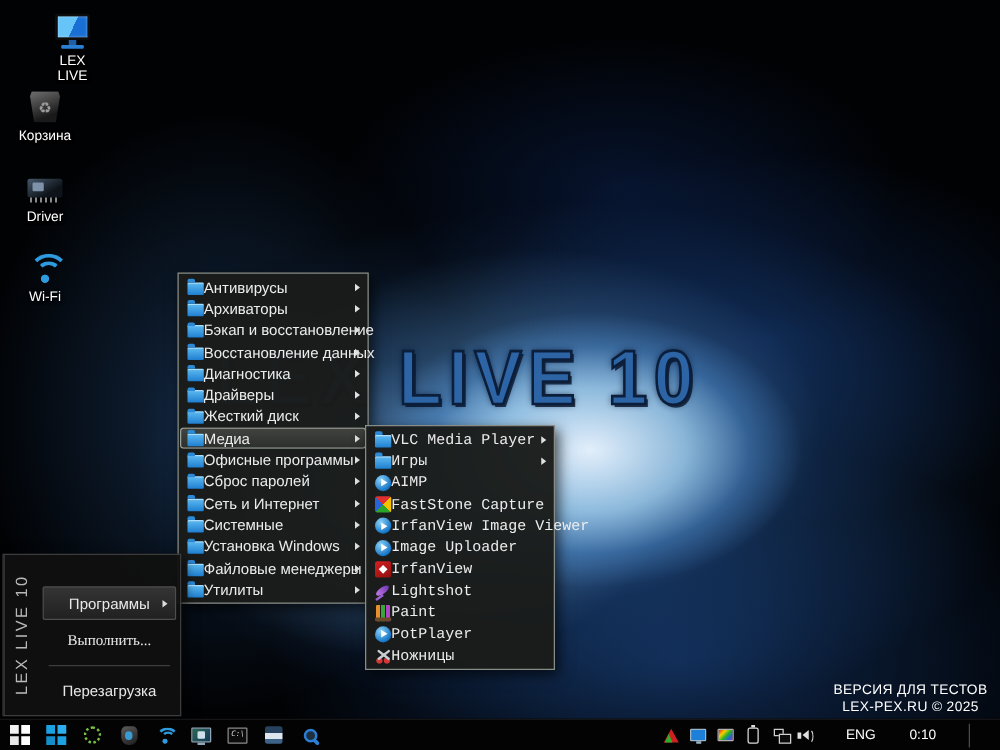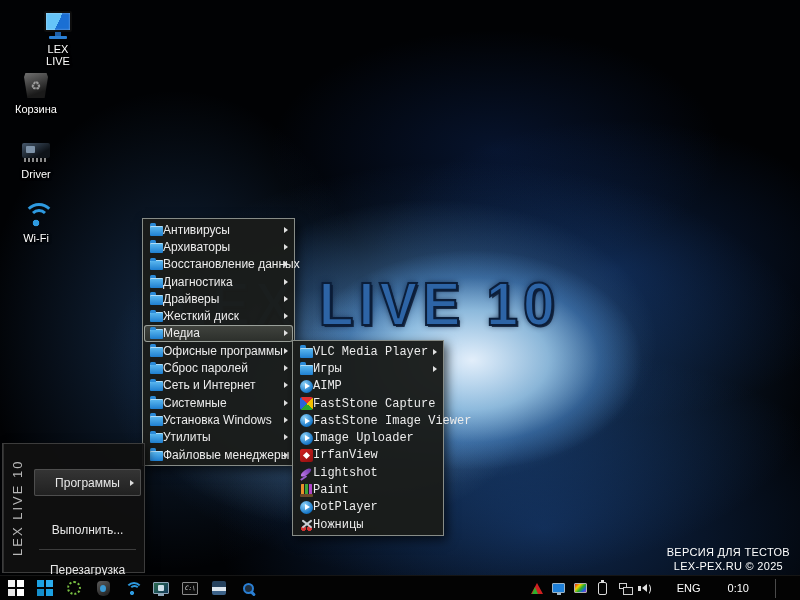--- a/index.html
+++ b/index.html
@@ -106,21 +106,21 @@
     background:rgba(16,16,16,0.94); border:1px solid #3c3c3c; box-shadow:3px 3px 9px rgba(0,0,0,0.6); }
   .start-side { position:absolute; left:0; top:0; bottom:0; width:27px; border-right:1px solid #2f2f2f;
     writing-mode:vertical-rl; transform:rotate(180deg); display:flex; align-items:center; justify-content:center;
     color:#b8b8b8; font-size:13px; letter-spacing:2px; }
   .start-items { margin-left:28px; padding:5px 3px 3px 3px; display:flex; flex-direction:column; }
   .sm-item { position:relative; height:27px; display:flex; align-items:center; justify-content:center;
     color:#e8e8e8; font-size:12px; cursor:default; }
   .sm-item.hl { background:linear-gradient(#353535,#202020); box-shadow:inset 0 0 0 1px #4e4e4e; border-radius:2px;margin-top:20px; }
   .sm-item.has-sub::after { content:""; position:absolute; right:7px; top:50%; transform:translateY(-50%);
     border-left:4px solid #ddd; border-top:3.5px solid rgba(0,0,0,0); border-bottom:3.5px solid rgba(0,0,0,0); }
-  .sm-item + .sm-item { margin-top:20px; }
+  .sm-item + .sm-item { margin-top:3px;font-family:Liberation Serif, serif; }
   .menu-sep { height:1px; background:#3d3d3d; margin:6px 5px; }
 
   
   .version-note { position:absolute; right:10px; top:545px; z-index:5; text-align:center;
     color:#fff; font-size:11px; line-height:14px; letter-spacing:0.3px; }
 
   
   .taskbar { position:absolute; left:0; bottom:0; width:800px; height:25px; z-index:20;
     background:#030303; border-top:1px solid #151515; display:flex; align-items:center; }
   .tb-left { display:flex; align-items:center; gap:11px; padding-left:7px; }
@@ -216,20 +216,24 @@
       <div class="menu-item has-sub">
         <span class="mi-icon" data-icon="folder"></span>
         <span>Антивирусы</span>
       </div>
 
       <div class="menu-item has-sub">
         <span class="mi-icon" data-icon="folder"></span>
         <span>Архиваторы</span>
       </div>
 
+      <div class="menu-item has-sub">
+        <span class="mi-icon" data-icon="folder"></span>
+        <span>Бэкап и восстановление</span>
+      </div>
 
       <div class="menu-item has-sub">
         <span class="mi-icon" data-icon="folder"></span>
         <span>Восстановление данных</span>
       </div>
 
       <div class="menu-item has-sub">
         <span class="mi-icon" data-icon="folder"></span>
         <span>Диагностика</span>
       </div>
@@ -269,26 +273,26 @@
         <span>Системные</span>
       </div>
 
       <div class="menu-item has-sub">
         <span class="mi-icon" data-icon="folder"></span>
         <span>Установка Windows</span>
       </div>
 
       <div class="menu-item has-sub">
         <span class="mi-icon" data-icon="folder"></span>
+        <span>Файловые менеджеры</span>
+      </div>
+
+      <div class="menu-item has-sub">
+        <span class="mi-icon" data-icon="folder"></span>
         <span>Утилиты</span>
-      </div>
-
-      <div class="menu-item has-sub">
-        <span class="mi-icon" data-icon="folder"></span>
-        <span>Файловые менеджеры</span>
       </div>
     </div>
 
   <div class="menu" style="left:292px;top:340px;width:152px;font-family:Liberation Mono, monospace;">
 
       <div class="menu-item has-sub">
         <span class="mi-icon" data-icon="folder"></span>
         <span>VLC Media Player</span>
       </div>
 
@@ -302,21 +306,21 @@
         <span>AIMP</span>
       </div>
 
       <div class="menu-item">
         <span class="mi-icon" data-icon="faststone-capture"></span>
         <span>FastStone Capture</span>
       </div>
 
       <div class="menu-item">
         <span class="mi-icon" data-icon="faststone-viewer"></span>
-        <span>FastStone Image Viewer</span>
+        <span>IrfanView Image Viewer</span>
       </div>
 
       <div class="menu-item">
         <span class="mi-icon" data-icon="image-uploader"></span>
         <span>Image Uploader</span>
       </div>
 
       <div class="menu-item">
         <span class="mi-icon" data-icon="irfanview"></span>
         <span>IrfanView</span>

